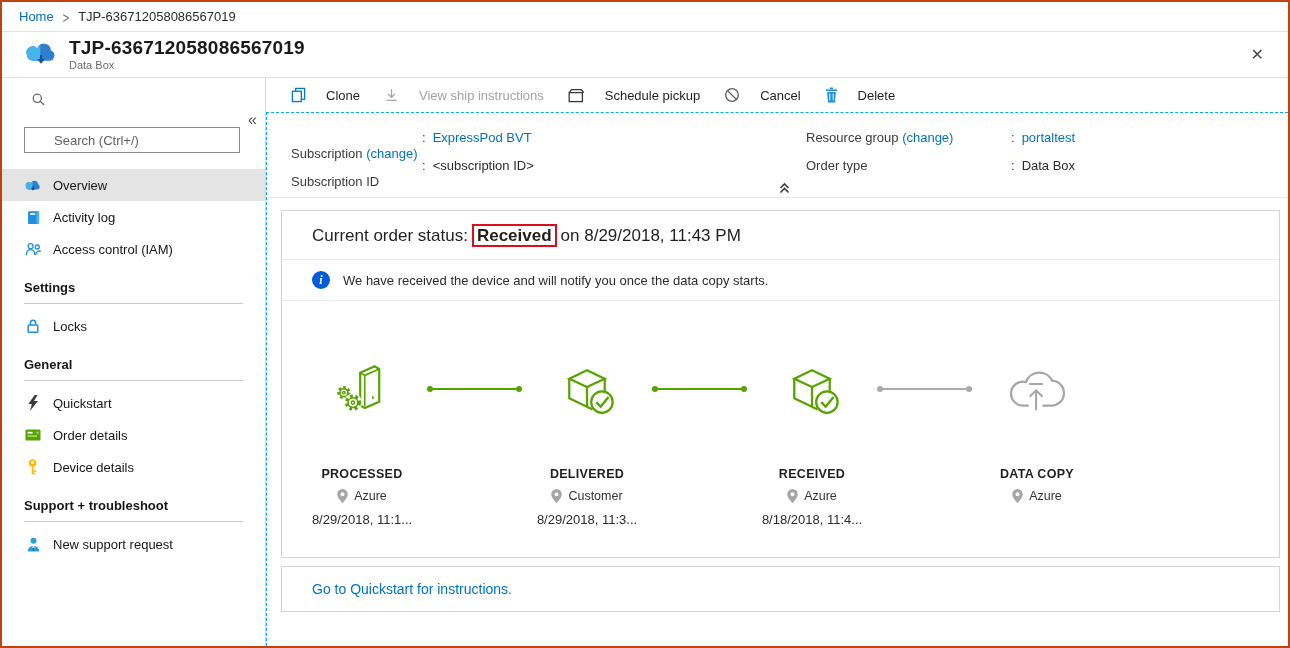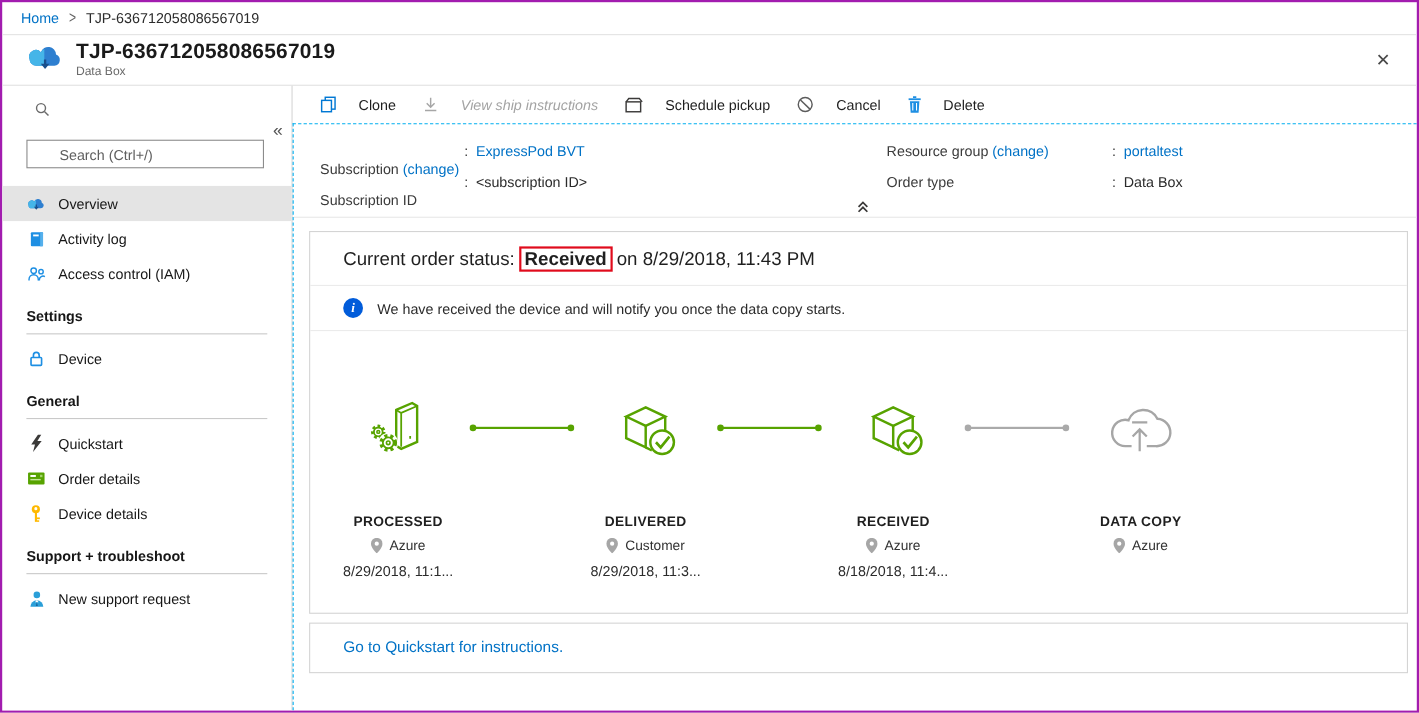--- a/index.html
+++ b/index.html
@@ -1,18 +1,18 @@
 <!DOCTYPE html>
 <html><head>
 <meta charset="utf-8">
 <style>
   * { margin:0; padding:0; box-sizing:border-box; }
   html,body { background:#c7c7c7; }
   body { font-family:"Liberation Sans","DejaVu Sans",sans-serif; }
-  .frame { width:1290px; height:648px; background:#fff; border:2px solid #a21caf; overflow:hidden; display:flex; flex-direction:column; }
+  .frame { width:1290px; height:648px; background:#fff; border:2px solid #c2410c; overflow:hidden; display:flex; flex-direction:column; }
 
   
   .crumb-bar { height:30px; display:flex; align-items:center; padding-left:17px; font-size:13px; gap:9px; border-bottom:1px solid #e3e3e3; flex:0 0 auto; }
   .crumb-link { color:#0072c6; cursor:pointer; }
   .crumb-sep { color:#666; font-size:11px; transform:scaleY(1.4); }
   .crumb-cur { color:#2b2b2b; }
 
   
   .hdr { height:46px; display:flex; align-items:center; padding:0 18px 0 22px; border-bottom:1px solid #e1e1e1; flex:0 0 auto; }
   .hdr-txt { margin-left:11px; }
@@ -34,21 +34,21 @@
   .nav-item { height:32px; display:flex; align-items:center; padding-left:22px; gap:11px; font-size:13px; color:#161616; cursor:pointer; }
   .nav-item.selected { background:#e4e4e4; }
   .nav-item .ic { width:18px; display:flex; justify-content:center; flex:0 0 auto; }
   .section-hd { margin:15px 22px 0; font-size:13px; font-weight:700; color:#161616; padding-bottom:8px; border-bottom:1px solid #c9c9c9; }
   .section-hd + .nav-item { margin-top:6px; }
 
   
   .main { flex:1; display:flex; flex-direction:column; min-width:0; }
   .toolbar { height:34px; flex:0 0 auto; display:flex; align-items:center; padding-left:25px; gap:24px; }
   .tb-btn { display:flex; align-items:center; gap:20px; font-size:13px; color:#1f1f1f; cursor:pointer; }
-  .tb-btn.disabled { color:#a3a3a3; cursor:default;font-style:italic; }
+  .tb-btn.disabled { color:#a3a3a3; cursor:default; }
   .content { flex:1; border-top:1px dashed #00aeef; border-left:1px dashed #00aeef; overflow:hidden; }
 
   
   .ess { padding:10px 10px 0 24px; border-bottom:1px solid #e8e8e8; }
   .ess-cols { display:flex; }
   .ess-col1 { width:515px; flex:0 0 auto; }
   .ess-col2 { flex:1; }
   .ess-row { height:28px; display:flex; align-items:center; font-size:13px; color:#3b3b3b; }
   .ess-label1 { width:131px; flex:0 0 auto;margin-top:33px; }
   .ess-label2 { width:205px; flex:0 0 auto; }
@@ -158,21 +158,21 @@
         </div>
 
         <div class="section-hd">Settings</div>
         <div class="nav-item">
           <span class="ic">
             <svg width="14" height="16" viewBox="0 0 14 16" fill="none" stroke="#1e8fe3" stroke-width="1.5">
               <rect x="2.2" y="7" width="9.6" height="7.2" rx="0.8"></rect>
               <path d="M4.4 7V4.9a2.6 2.6 0 0 1 5.2 0V7"></path>
             </svg>
           </span>
-          <span>Device</span>
+          <span>Locks</span>
         </div>
 
         <div class="section-hd">General</div>
         <div class="nav-item">
           <span class="ic">
             <svg width="12" height="16" viewBox="0 0 12 16">
               <path d="M7.6 0 1.4 9h3.4L3 16l7.9-10H7L10.6 0z" fill="#3b3a39"></path>
             </svg>
           </span>
           <span>Quickstart</span>

